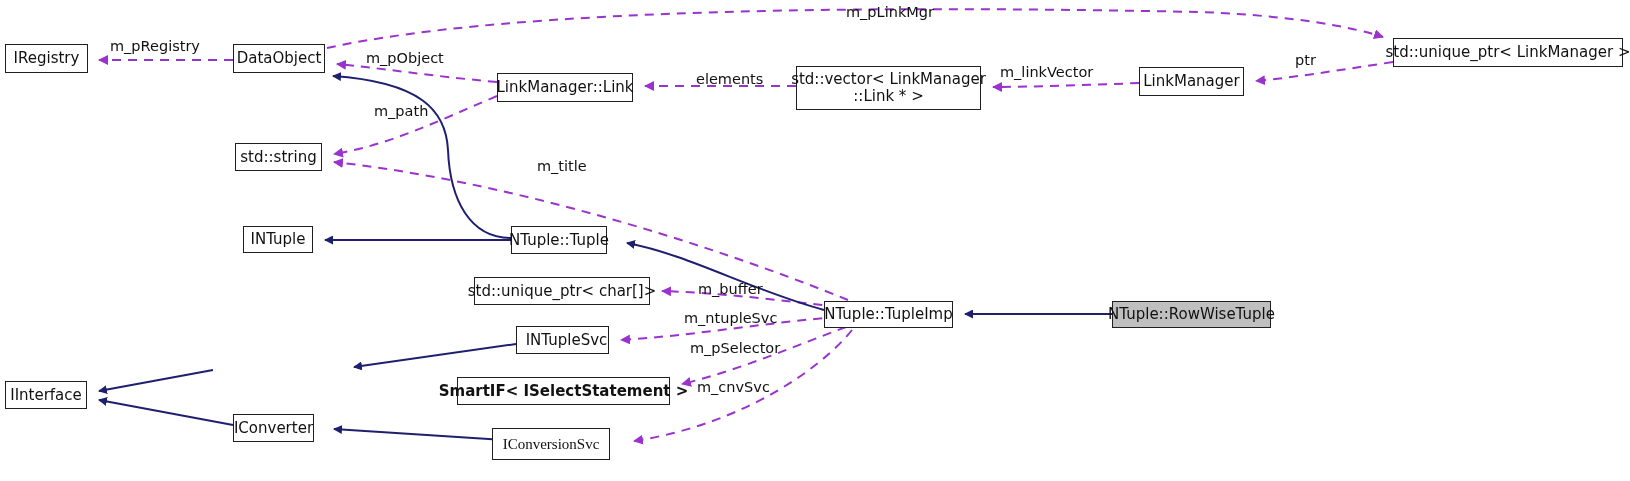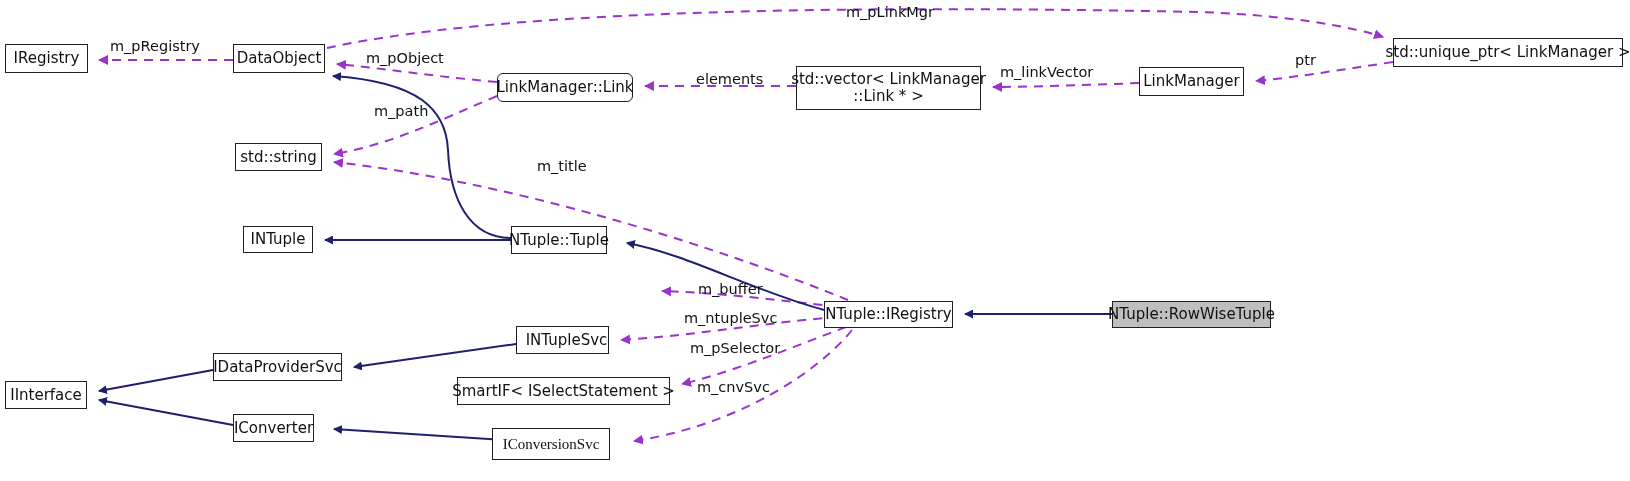--- a/index.html
+++ b/index.html
@@ -91,32 +91,32 @@
       <path d="M213,370 L99,391"></path>
       <path d="M233,425 L99,400"></path>
       <path d="M504,440 L334,429"></path>
     </g>
   </svg>
 
   <div class="node" style="left: 5px; top: 44px; width: 83px; height: 29px;">IRegistry</div>
   <div class="node" style="left: 233px; top: 44px; width: 92px; height: 29px;">DataObject</div>
   <div class="node" style="left: 235px; top: 143px; width: 87px; height: 28px;">std::string</div>
   <div class="node" style="left: 243px; top: 226px; width: 70px; height: 27px;">INTuple</div>
-  <div class="node" style="left: 497px; top: 73px; width: 136px; height: 29px; border-radius: 6px;">LinkManager::Link</div>
+  <div class="node" style="left: 497px; top: 73px; width: 136px; height: 29px;">LinkManager::Link</div>
   <div class="node" style="left: 796px; top: 66px; width: 185px; height: 44px;">std::vector&lt; LinkManager
 ::Link * &gt;</div>
   <div class="node" style="left: 1139px; top: 67px; width: 105px; height: 29px;">LinkManager</div>
   <div class="node" style="left: 1393px; top: 38px; width: 230px; height: 29px;">std::unique_ptr&lt; LinkManager &gt;</div>
   <div class="node" style="left: 511px; top: 226px; width: 96px; height: 28px;">NTuple::Tuple</div>
-  <div class="node" style="left: 824px; top: 301px; width: 129px; height: 27px;">NTuple::IRegistry</div>
+  <div class="node" style="left: 474px; top: 277px; width: 176px; height: 28px;">std::unique_ptr&lt; char[]&gt;</div>
+  <div class="node" style="left: 824px; top: 301px; width: 129px; height: 27px;">NTuple::TupleImp</div>
   <div class="node highlight" style="left: 1112px; top: 301px; width: 159px; height: 27px;">NTuple::RowWiseTuple</div>
   <div class="node" style="left: 516px; top: 326px; width: 93px; height: 28px; padding-left: 8px;">INTupleSvc</div>
-  <div class="node" style="left: 457px; top: 377px; width: 213px; height: 28px;">SmartIF&lt; ISelectStatement &gt;</div>
+  <div class="node" style="left: 457px; top: 377px; width: 213px; height: 28px; font-weight: bold;">SmartIF&lt; ISelectStatement &gt;</div>
   <div class="node" style="left: 492px; top: 428px; width: 118px; height: 32px; font-family: Liberation Serif, serif;">IConversionSvc</div>
-  <div class="node" style="left: 213px; top: 353px; width: 129px; height: 28px;">IDataProviderSvc</div>
   <div class="node" style="left: 5px; top: 381px; width: 82px; height: 28px;">IInterface</div>
   <div class="node" style="left: 233px; top: 414px; width: 81px; height: 28px;">IConverter</div>
 
   <div class="edge-label" style="left: 110px; top: 38px;">m_pRegistry</div>
   <div class="edge-label" style="left: 366px; top: 50px;">m_pObject</div>
   <div class="edge-label" style="left: 846px; top: 4px;">m_pLinkMgr</div>
   <div class="edge-label" style="left: 696px; top: 71px;">elements</div>
   <div class="edge-label" style="left: 1000px; top: 64px;">m_linkVector</div>
   <div class="edge-label" style="left: 1295px; top: 52px;">ptr</div>
   <div class="edge-label" style="left: 374px; top: 103px;">m_path</div>

